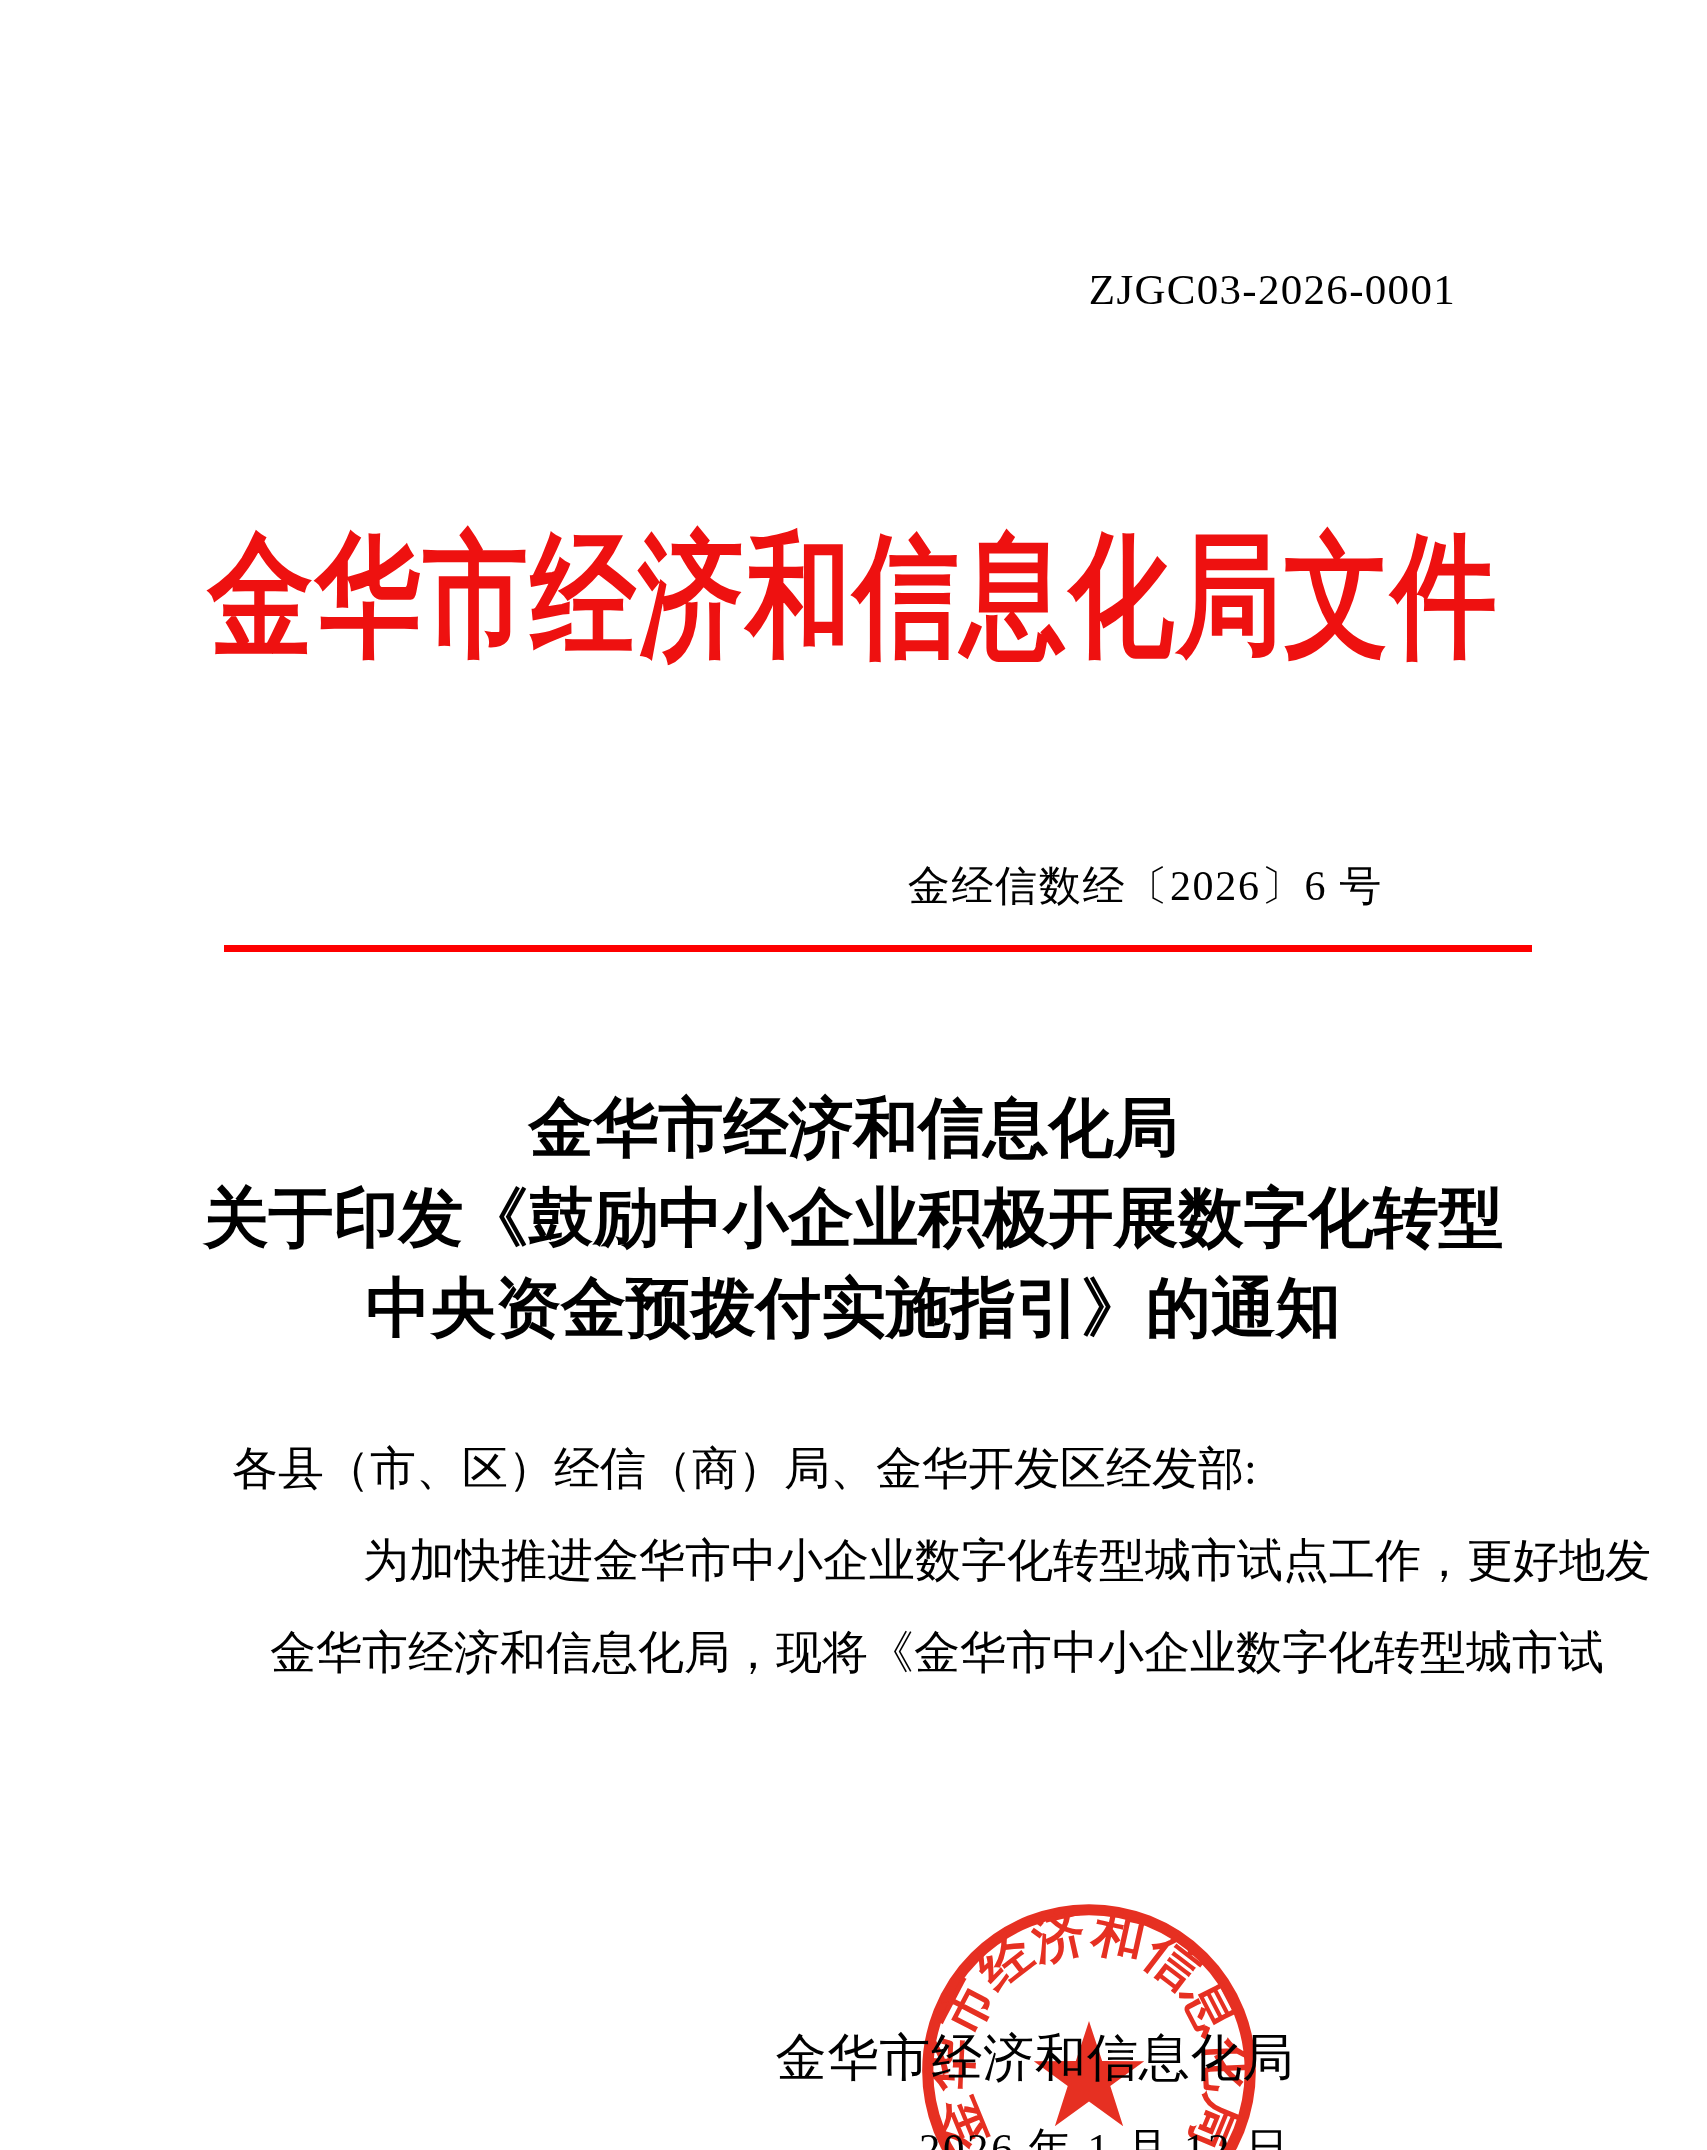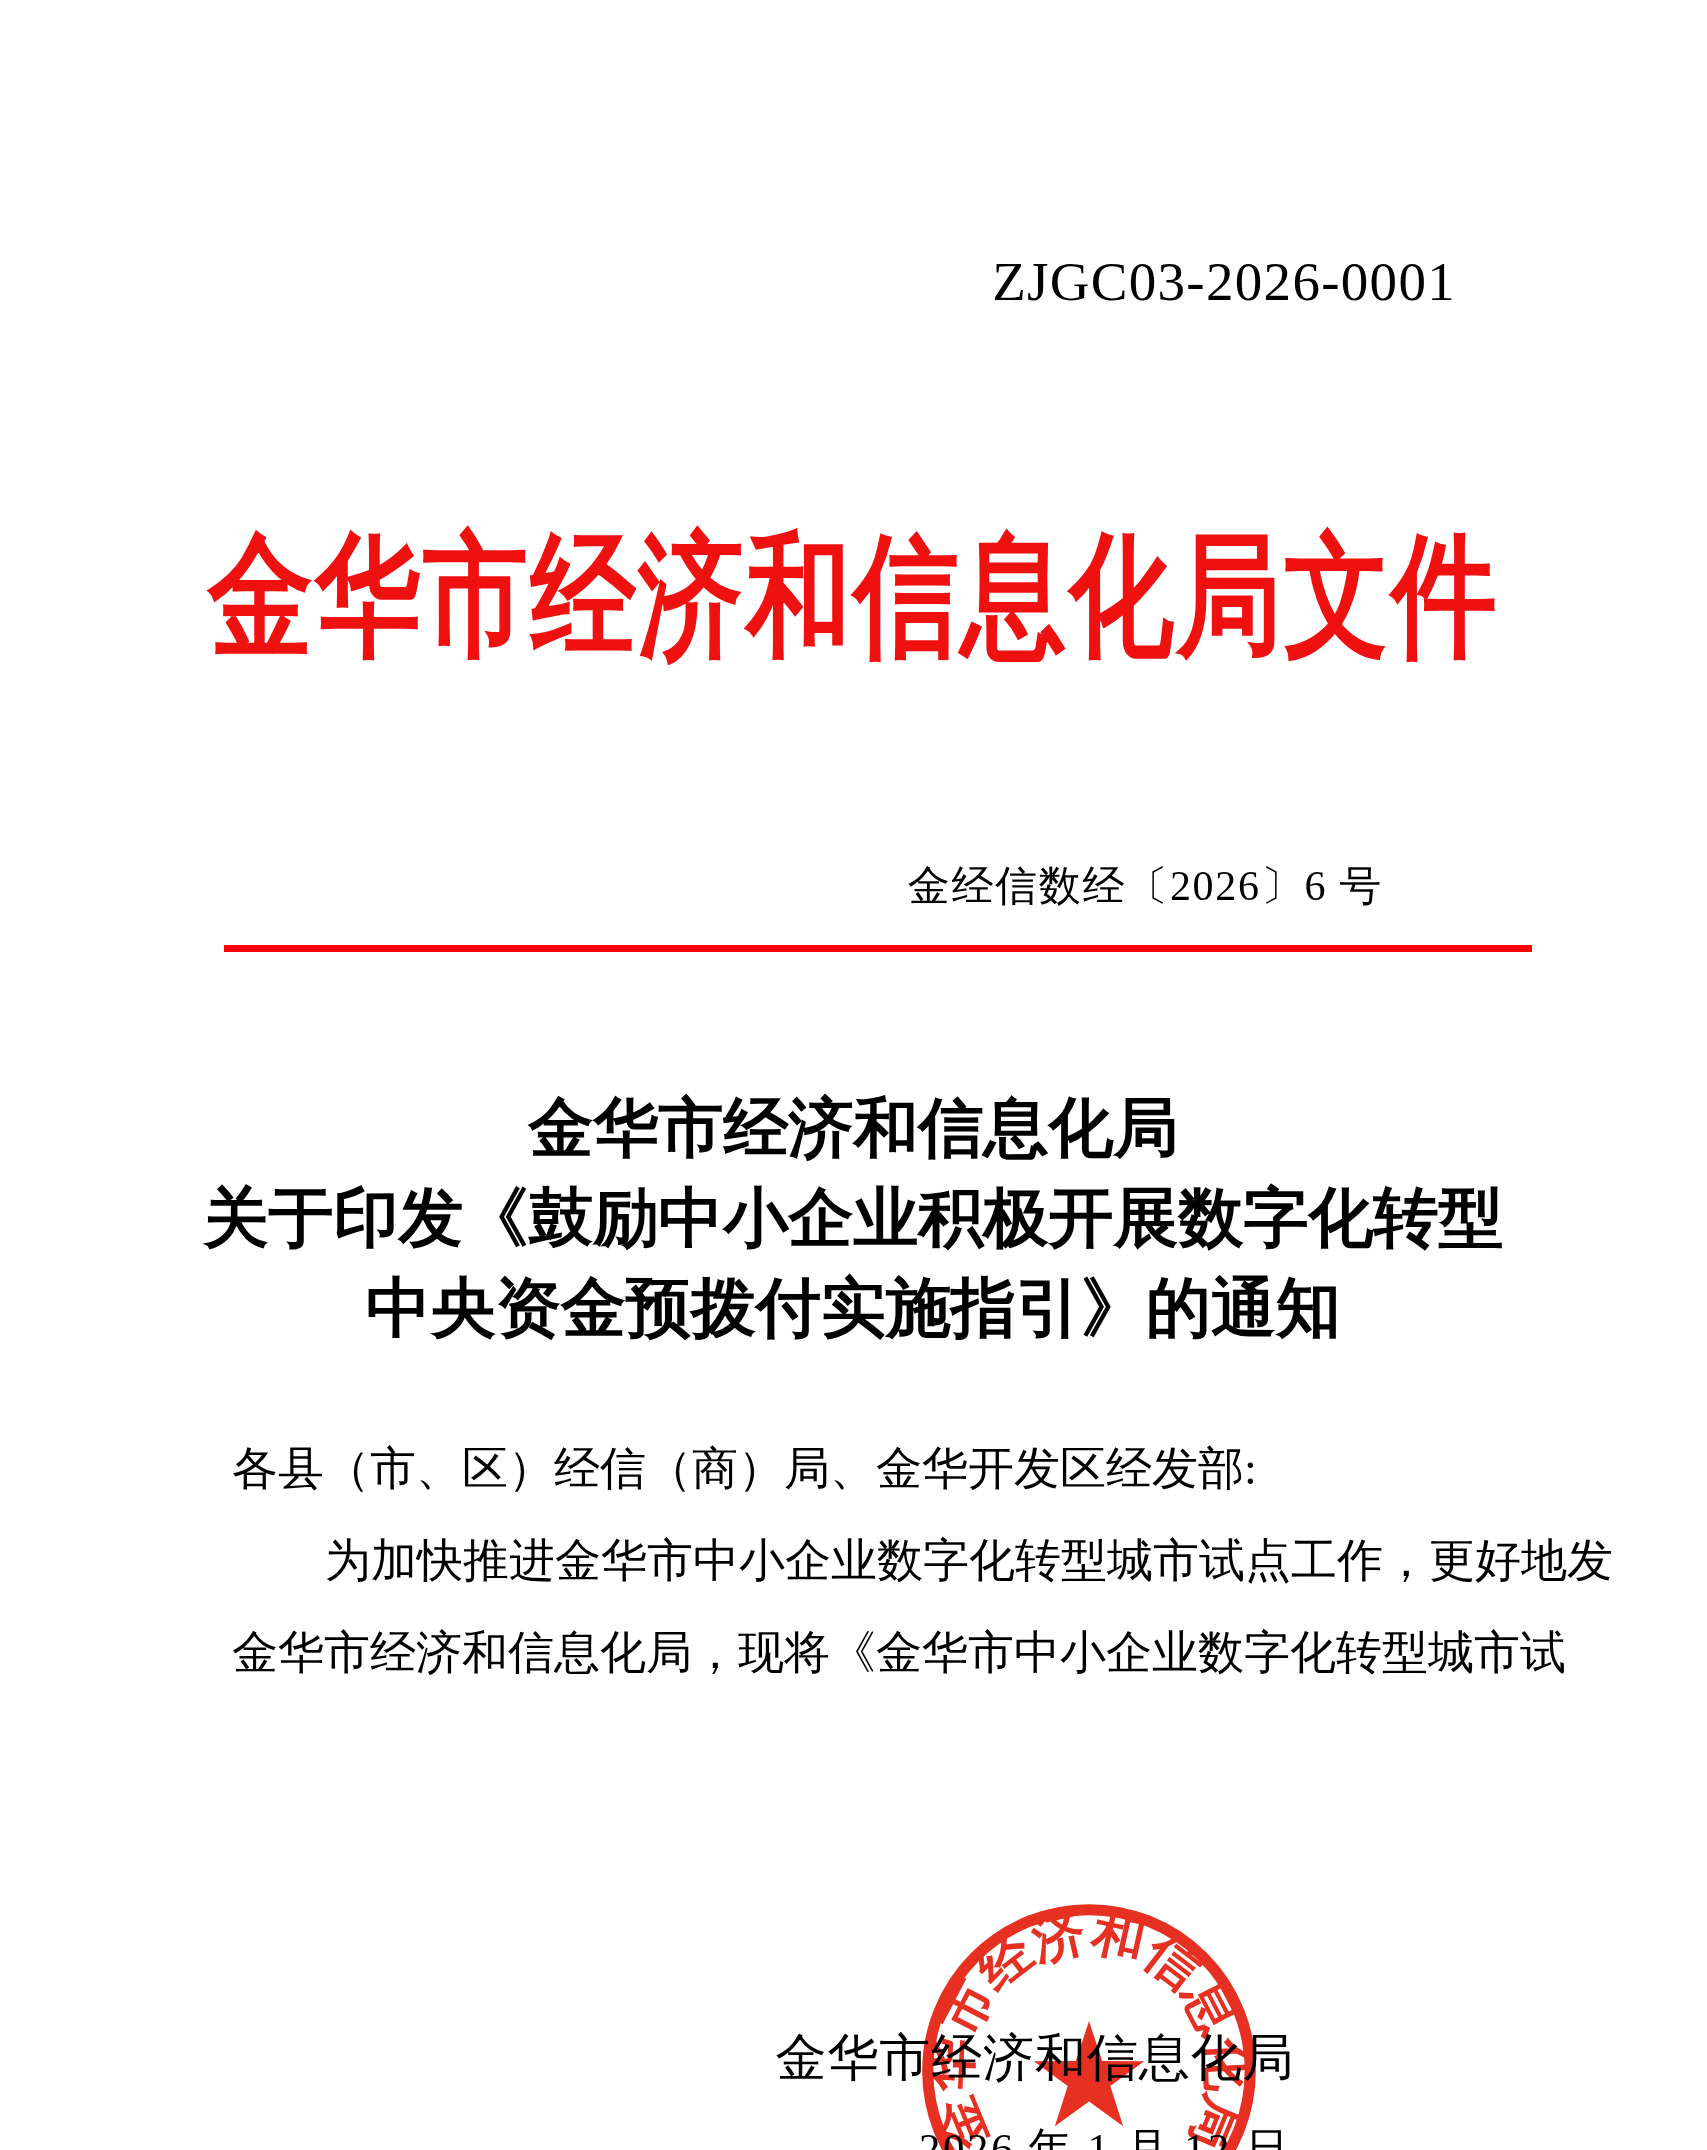--- a/index.html
+++ b/index.html
@@ -15,22 +15,22 @@
     width:1707px;height:2414px;
     font-family:"Liberation Serif","DejaVu Serif",serif;
     color:var(--text-black,#000);
     position:relative;
   }
   .page{
     position:absolute;left:0;top:0;width:1707px;height:2414px;
     background:var(--page-bg,#fff);overflow:hidden;
   }
   .doc-code{
-    position:absolute;top:250px;right:251px;
-    font-size:55px;letter-spacing:1.3px;white-space:nowrap;margin-left:32px;
+    position:absolute;top:265px;right:251px;
+    font-size:43px;letter-spacing:1.3px;white-space:nowrap;margin-left:32px;
   }
   .red-header{
     position:absolute;top:527px;left:0;width:1707px;
     text-align:center;
     font-size:105px;font-weight:bold;
     color:var(--header-red,#ee1110);
     letter-spacing:2.6px;white-space:nowrap;
     transform:scaleY(1.28);transform-origin:center center;
   }
   .doc-number{
@@ -47,21 +47,21 @@
     line-height:90px;white-space:nowrap;
   }
   .doc-body{
     position:absolute;top:1423px;left:232px;width:1299px;
     font-size:46px;line-height:92px;
   }
   .bline{
     width:100%;white-space:nowrap;
     text-align:justify;
   }
-  .bline.justify{text-align-last:justify;}
+  .bline.justify{text-align-last:justify;margin-left:38px;}
   .bline.indent{text-indent:93px;}
   .sig-agency{
     position:absolute;top:2024px;left:1035px;transform:translateX(-50%);
     font-size:51px;letter-spacing:0.9px;white-space:nowrap;
   }
   .sig-date{
     position:absolute;top:2120px;left:1105px;transform:translateX(-50%);
     font-size:43px;letter-spacing:2.6px;white-space:nowrap;
   }
   .seal{

